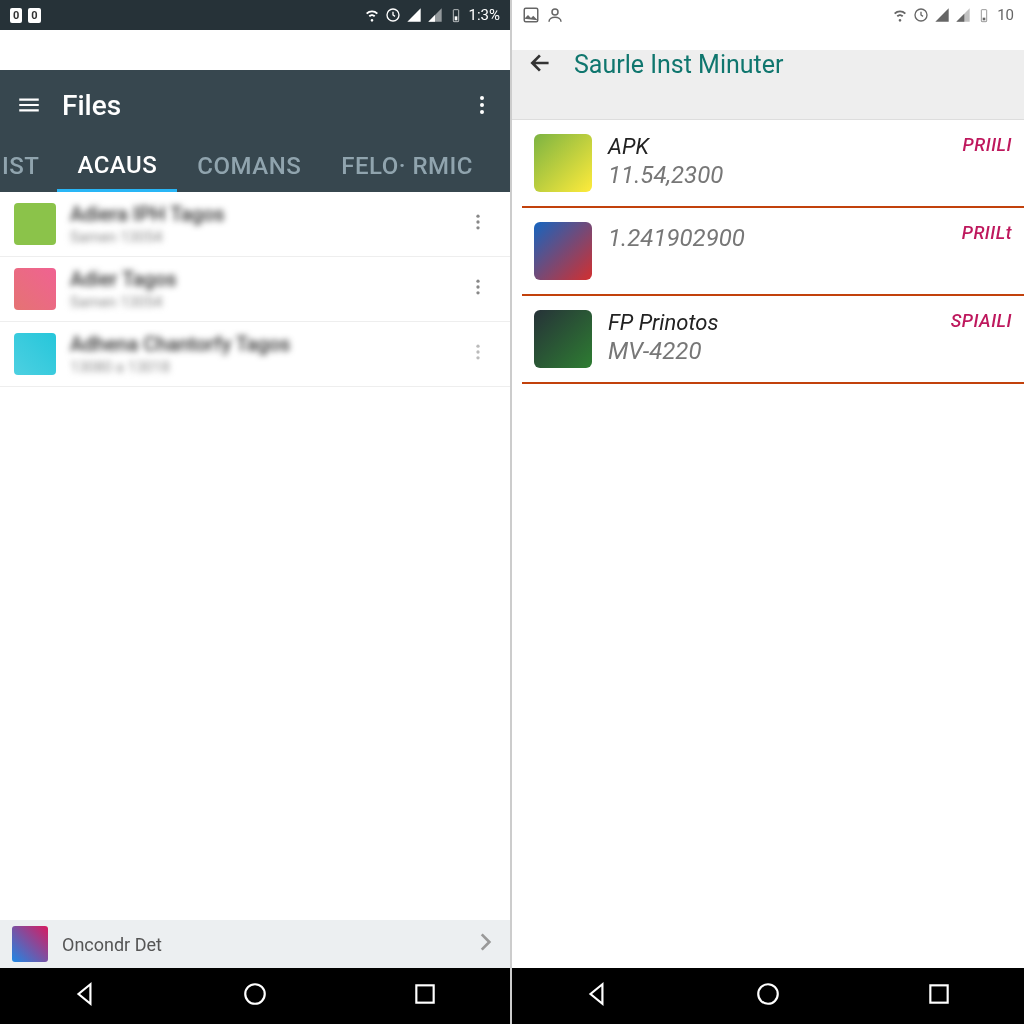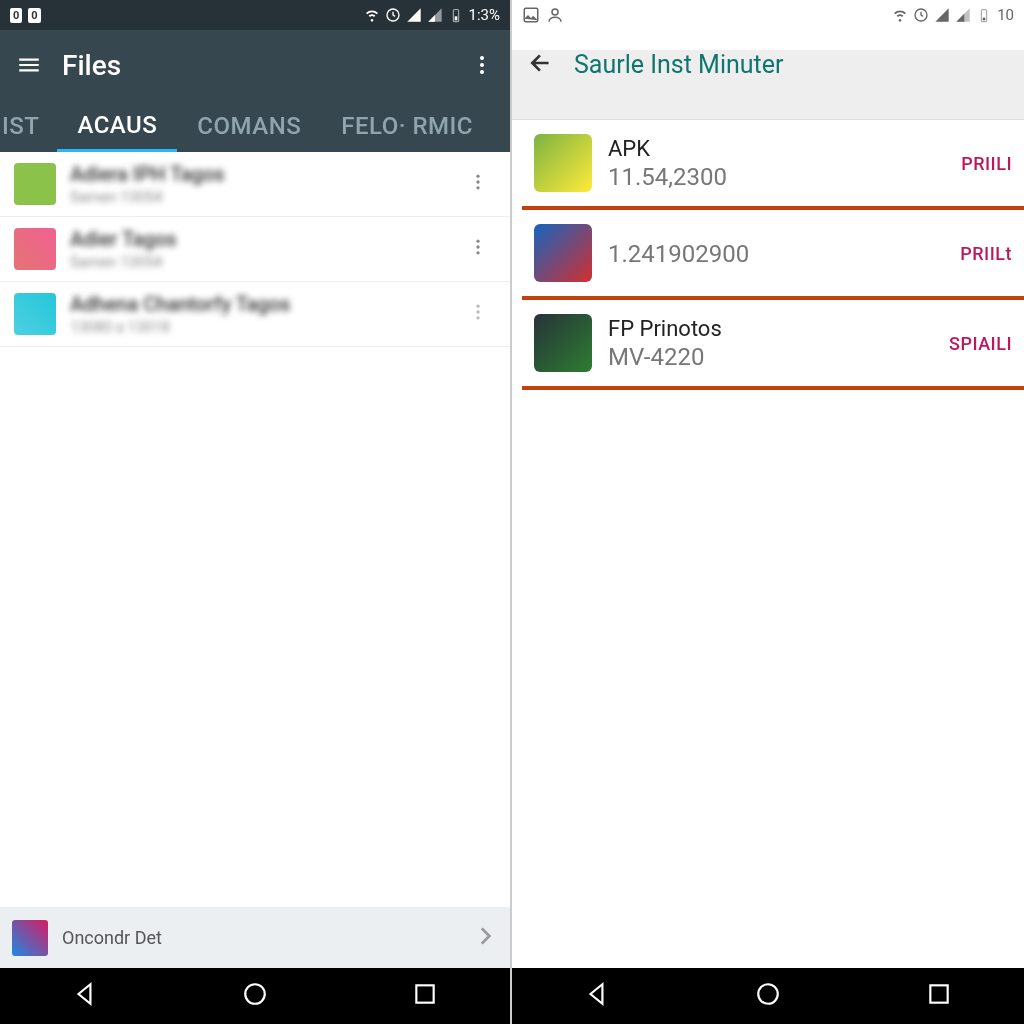--- a/index.html
+++ b/index.html
@@ -10,45 +10,45 @@
 
 .status-bar { height: 30px; display: flex; align-items: center; justify-content: space-between; padding: 0 10px; color: #fff; font-size: 15px; }
 .status-dark { background: #263238; }
 .status-light { background: #fff; color: #666; border-radius: 9px; }
 .status-left { display: flex; gap: 6px; align-items: center; }
 .status-right { display: flex; gap: 5px; align-items: center; }
 .status-right svg { width: 16px; height: 16px; }
 .badge { background: #fff; color: #333; font-size: 11px; font-weight: bold; padding: 1px 3px; border-radius: 2px; }
 
 
-.appbar { background: #37474f; color: #fff; height: 70px; display: flex; align-items: center; padding: 0 16px; }
+.appbar { background: #37474f; color: #fff; height: 70px; display: flex; align-items: center; padding: 0 16px; margin-top: 40px; }
 .appbar .title { font-size: 28px; font-weight: 500; margin-left: 20px; flex: 1; }
 .tabs { background: #37474f; display: flex; height: 52px; align-items: center; color: #90a4ae; font-size: 24px; font-weight: 500; overflow: hidden; white-space: nowrap; }
 .tab { padding: 0 20px; height: 52px; display: flex; align-items: center; letter-spacing: 0.5px; }
 .tab.partial-left { padding-left: 2px; padding-right: 18px; }
 .tab.active { color: #fff; border-bottom: 3px solid #29b6f6; }
 .files-list { flex: 1; background: #fff; }
 .file-row { display: flex; align-items: center; padding: 10px 14px; border-bottom: 1px solid #eee; }
 .file-thumb { width: 42px; height: 42px; border-radius: 4px; background: #8bc34a; margin-right: 14px; flex-shrink: 0; }
 .file-thumb.b { background: linear-gradient(45deg,#e57373,#f06292); }
 .file-thumb.c { background: linear-gradient(45deg,#4dd0e1,#26c6da); }
 .file-text { flex: 1; filter: blur(3px); }
 .file-title { font-size: 20px; color: #333; font-weight: 500; }
 .file-sub { font-size: 15px; color: #888; margin-top: 2px; }
 .row-menu { color: #888; font-size: 22px; padding: 0 8px; }
-.bottom-row { background: #eceff1; height: 61px; display: flex; align-items: center; padding: 0 12px; }
+.bottom-row { background: #eceff1; height: 48px; display: flex; align-items: center; padding: 0 12px; }
 .bottom-thumb { width: 36px; height: 36px; border-radius: 3px; background: linear-gradient(45deg,#1e88e5,#d81b60); margin-right: 14px; }
 .bottom-label { flex: 1; font-size: 18px; color: #555; }
 .chev { color: #aaa; }
 
 
 .appbar-light { background: #eeeeee; color: #0f766e; height: 70px; display: flex; align-items: flex-start; padding: 0 16px; border-bottom: 1px solid #ddd; margin-top: 20px; }
 .appbar-light .title { font-size: 25px; font-weight: 400; margin-left: 20px; }
 .install-list { flex: 1; }
-.install-row { display: flex; align-items: center; padding: 14px 12px; border-bottom: 4px solid #c2410c; margin-left: 10px; }
+.install-row { display: flex; padding: 14px 12px; border-bottom: 2px solid #c2410c; margin-left: 10px; font-style: italic; }
 .install-icon { width: 58px; height: 58px; border-radius: 6px; margin-right: 16px; flex-shrink: 0; }
 .ia { background: linear-gradient(135deg,#7cb342,#ffeb3b); }
 .ib { background: linear-gradient(135deg,#1565c0,#d32f2f); }
 .ic { background: linear-gradient(135deg,#263238,#2e7d32); }
 .install-text { flex: 1; }
 .install-title { font-size: 22px; color: #222; }
 .install-sub { font-size: 24px; color: #777; margin-top: 2px; }
 .install-action { color: #be185d; font-size: 18px; font-weight: 500; letter-spacing: 0.5px; white-space: nowrap; }
 
 

